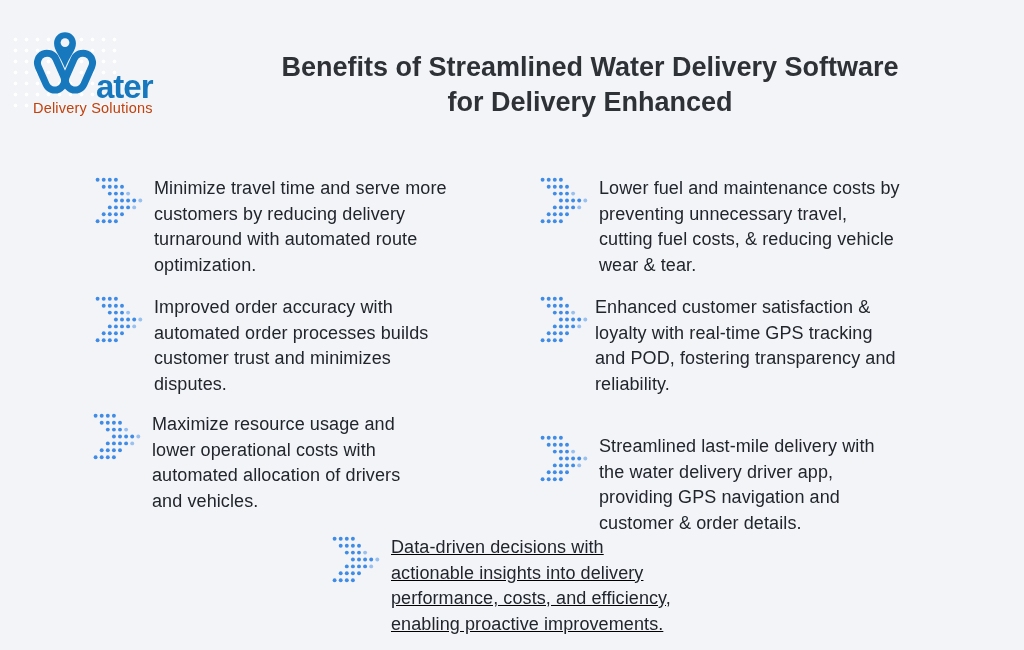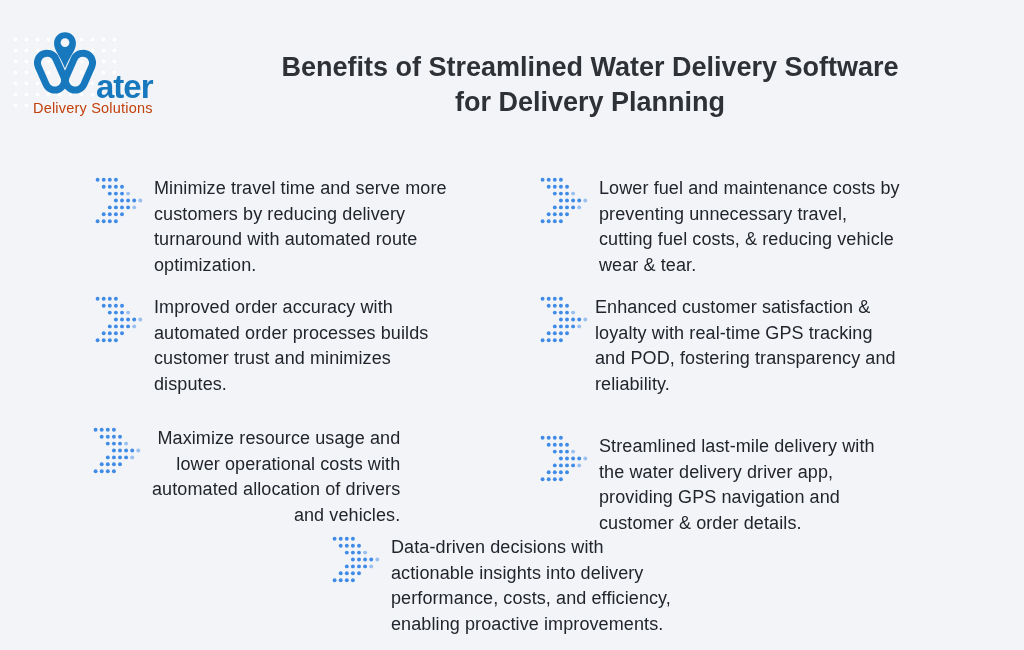--- a/index.html
+++ b/index.html
@@ -41,23 +41,23 @@
   .benefit { position: absolute; display: flex; align-items: flex-start; gap: 11px; }
   .dot-arrow { flex: 0 0 auto; width: 48px; height: 47px; margin-top: 1px; }
   .benefit-text {
     font-size: 18px; line-height: 25.5px; color: #22262c;
     white-space: pre-line; letter-spacing: 0.1px;
   }
   .b1 { left: 95px;  top: 176px; }
   .b2 { left: 540px; top: 176px; }
   .b3 { left: 95px;  top: 295px; }
   .b4 { left: 540px; top: 295px; gap: 7px; }
-  .b5 { left: 93px;  top: 426px; text-align: right; }
+  .b5 { left: 93px;  top: 412px; }
   .b6 { left: 540px; top: 410px; margin-top: 24px; }
-  .b7 { left: 332px; top: 535px; }
+  .b7 { left: 332px; top: 535px; text-decoration: underline; }
 </style>
 </head>
 <body>
 
 <div class="canvas">
 
   <div class="bg-dots"></div>
 
   <div class="logo">
     <svg class="logo-mark" width="70" height="64" viewBox="0 0 80 72" aria-hidden="true">
@@ -69,21 +69,21 @@
         <rect x="-11" y="-22" width="22" height="44" rx="11" fill="none" stroke="#1878be" stroke-width="8"></rect>
       </g>
 
       <path d="M40,2 C33,2 27.5,7.5 27.5,14.5 C27.5,23 34,28 40,43 C46,28 52.5,23 52.5,14.5 C52.5,7.5 47,2 40,2 Z" fill="#1878be"></path>
       <circle cx="40" cy="13.8" r="5" fill="#f2f4f8"></circle>
     </svg>
     <span class="brand-suffix">ater</span>
     <div class="tagline">Delivery Solutions</div>
   </div>
 
-  <h1 class="title"><span>Benefits of Streamlined Water Delivery Software</span><br><span>for Delivery Planning</span></h1>
+  <h1 class="title"><span>Benefits of Streamlined Water Delivery Software</span><br><span>for Delivery Enhanced</span></h1>
 
   <div class="benefit b2">
     <span class="dot-arrow"><svg width="48" height="47" viewBox="0 0 48 47" aria-hidden="true">
           <circle cx="2.6" cy="2.8" r="1.95" fill="#3f8be5" opacity="1"></circle>
           <circle cx="8.7" cy="2.8" r="1.95" fill="#3f8be5" opacity="1"></circle>
           <circle cx="14.8" cy="2.8" r="1.95" fill="#3f8be5" opacity="1"></circle>
           <circle cx="20.9" cy="2.8" r="1.95" fill="#3f8be5" opacity="1"></circle>
           <circle cx="8.7" cy="9.7" r="1.95" fill="#3f8be5" opacity="1"></circle>
           <circle cx="14.8" cy="9.7" r="1.95" fill="#3f8be5" opacity="1"></circle>
           <circle cx="20.9" cy="9.7" r="1.95" fill="#3f8be5" opacity="1"></circle>

